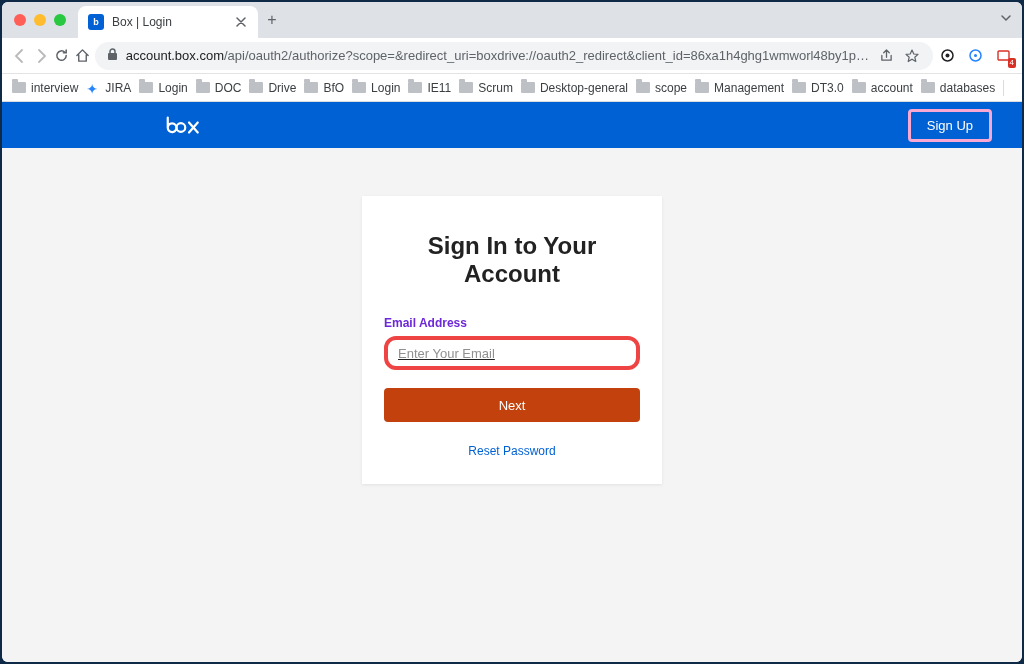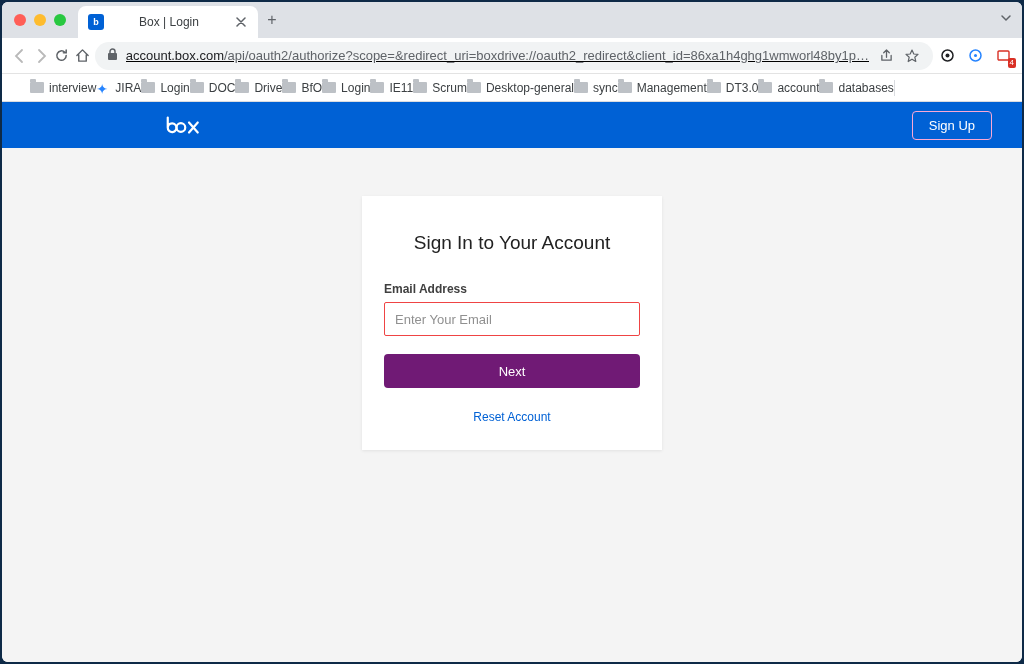--- a/index.html
+++ b/index.html
@@ -6,58 +6,58 @@
 body { background: #0e2a47; width: 1024px; height: 664px; overflow: hidden; border-radius: 8px; }
 .window { background: #fff; width: 1020px; height: 660px; margin: 2px; border-radius: 6px; overflow: hidden; position: relative; }
 
 
 .tabstrip { height: 36px; background: #dee1e6; display: flex; align-items: center; padding: 0 8px 0 12px; position: relative; }
 .traffic { display: flex; gap: 8px; margin-right: 12px; }
 .dot { width: 12px; height: 12px; border-radius: 50%; }
 .dot.red { background:#ff5f57; } .dot.yellow{background:#febc2e;} .dot.green{background:#28c840;}
 .tab { background:#fff; height:32px; width:180px; margin-top:4px; border-radius:8px 8px 0 0; display:flex; align-items:center; padding:0 10px; gap:8px; font-size:12px; color:#3c4043; }
 .tab .favicon{ width:16px; height:16px; background:#0061d5; border-radius:3px; display:flex;align-items:center;justify-content:center;color:#fff;font-size:9px;font-weight:700;}
-.tab .title{ flex:1; overflow:hidden; white-space:nowrap; text-overflow:ellipsis;text-align:center; }
+.tab .title{ flex:1; overflow:hidden; white-space:nowrap; text-overflow:ellipsis; }
 .tab .close{ width:14px; height:14px; display:flex; align-items:center; justify-content:center; color:#5f6368; cursor:pointer;}
 .newtab{ width:28px; height:28px; display:flex; align-items:center; justify-content:center; color:#5f6368; cursor:pointer; font-size:16px;}
 .tabstrip .chev { position:absolute; right:10px; top:10px; color:#5f6368; font-size:12px; cursor:pointer;}
 
 
-.toolbar { height:36px; background:#fff; border-bottom:1px solid #e3e3e3; display:flex; align-items:center; padding:0 10px; gap:5px;text-decoration:underline; }
+.toolbar { height:36px; background:#fff; border-bottom:1px solid #e3e3e3; display:flex; align-items:center; padding:0 10px; gap:5px; }
 .nav-ico { width:20px; height:20px; display:flex; align-items:center; justify-content:center; color:#5f6368; cursor:pointer; }
 .nav-ico.disabled{ color:#b9b9b9; }
 .omni { flex:1; height:28px; background:#f1f3f4; border-radius:14px; display:flex; align-items:center; padding:0 12px; gap:8px; color:#202124; font-size:13px; }
 .lock{ color:#5f6368; font-size:12px; }
 .omni .url{ flex:1; overflow:hidden; white-space:nowrap; text-overflow:ellipsis; color:#5f6368; }
 .omni .url b{ color:#202124; font-weight:400; }
 .tool-icons{ display:flex; gap:10px; align-items:center; }
 .ticon{ width:18px; height:18px; display:flex;align-items:center;justify-content:center;color:#5f6368;cursor:pointer;font-size:14px;}
 .badge4{ position:relative; }
 .badge4::after{ content:"4"; position:absolute; bottom:-3px; right:-4px; background:#d93025; color:#fff; font-size:8px; line-height:10px; padding:0 2px; border-radius:2px; }
 
 
-.bookbar{ height:28px; background:#fff; border-bottom:1px solid #dadce0; display:flex; align-items:center; padding:0 28px; gap:0; font-size:12px; color:#3c4043; }
+.bookbar{ height:28px; background:#fff; border-bottom:1px solid #dadce0; display:flex; align-items:center; padding:0 10px; gap:8px; font-size:12px; color:#3c4043; }
 .bm{ display:flex; align-items:center; gap:5px; cursor:pointer; white-space:nowrap; }
 .folder-ico{ width:14px; height:11px; background:#bdc1c6; border-radius:1px; position:relative; }
 .folder-ico::before{ content:""; position:absolute; top:-3px; left:0; width:6px; height:3px; background:#bdc1c6; border-radius:1px 1px 0 0; }
 .jira-ico{ width:14px; height:14px; color:#2684ff; font-size:14px; }
 .bm-sep{ width:1px; height:16px; background:#dadce0; }
 
 
 .page{ position:absolute; top:100px; left:0; right:0; bottom:0; background:#f4f4f4; }
 .box-header{ height:46px; background:#0061d5; display:flex; align-items:center; padding:0 30px 0 160px; }
 .box-logo{ color:#fff; font-size:22px; font-weight:700; letter-spacing:-0.5px; height:24px; display:flex; align-items:center; }
 .box-logo svg{ height:20px; }
-.signup-btn{ margin-left:auto; border:1px solid #f9a8d4; color:#fff; background:transparent; padding:6px 16px; font-size:13px; border-radius:4px; cursor:pointer; }
+.signup-btn{ margin-left:auto; border:3px solid #f9a8d4; color:#fff; background:transparent; padding:6px 16px; font-size:13px; border-radius:4px; cursor:pointer; }
 .card{ width:300px; background:#fff; margin:48px auto 0; padding:36px 22px 26px; box-shadow:0 1px 3px rgba(0,0,0,0.08); }
-.card h1{ font-size:19px; font-weight:400; color:#222; text-align:center; margin-bottom:28px; }
-.label{ font-size:12px; font-weight:600; color:#404040; display:block; margin-bottom:6px; }
-.email-in{ width:100%; height:34px; border:1px solid #ef4444; border-radius:2px; padding:0 10px; font-size:13px; color:#222; }
+.card h1{ font-size:24px; font-weight:700; color:#222; text-align:center; margin-bottom:28px; }
+.label{ font-size:12px; font-weight:600; color:#6d28d9; display:block; margin-bottom:6px; }
+.email-in{ width:100%; height:34px; border:4px solid #ef4444; border-radius:12px; padding:0 10px; font-size:13px; color:#222;text-decoration:underline; }
 .email-in::placeholder{ color:#909090; }
-.next-btn{ width:100%; height:34px; background:#701a75; color:#fff; border:none; border-radius:4px; font-size:13px; font-weight:500; margin-top:18px; cursor:pointer; }
+.next-btn{ width:100%; height:34px; background:#c2410c; color:#fff; border:none; border-radius:4px; font-size:13px; font-weight:500; margin-top:18px; cursor:pointer; }
 .reset{ display:block; text-align:center; color:#0061d5; font-size:12px; margin-top:22px; cursor:pointer; }
 </style>
 </head>
 <body>
 
 <div class="window">
 
   <div class="tabstrip">
     <div class="traffic">
       <div class="dot red"></div>
@@ -178,21 +178,21 @@
       <div class="bm">
         <span class="folder-ico"></span>
         <span>Scrum</span>
       </div>
       <div class="bm">
         <span class="folder-ico"></span>
         <span>Desktop-general</span>
       </div>
       <div class="bm">
         <span class="folder-ico"></span>
-        <span>sync</span>
+        <span>scope</span>
       </div>
       <div class="bm">
         <span class="folder-ico"></span>
         <span>Management</span>
       </div>
       <div class="bm">
         <span class="folder-ico"></span>
         <span>DT3.0</span>
       </div>
       <div class="bm">
@@ -218,17 +218,17 @@
           </svg>
       </div>
       <button class="signup-btn">Sign Up</button>
     </div>
 
     <div class="card">
       <h1>Sign In to Your Account</h1>
       <label class="label">Email Address</label>
       <input class="email-in" type="text" placeholder="Enter Your Email" style="">
       <button class="next-btn">Next</button>
-      <a class="reset">Reset Account</a>
+      <a class="reset">Reset Password</a>
     </div>
   </div>
 
 </div>
 
 </body></html>

